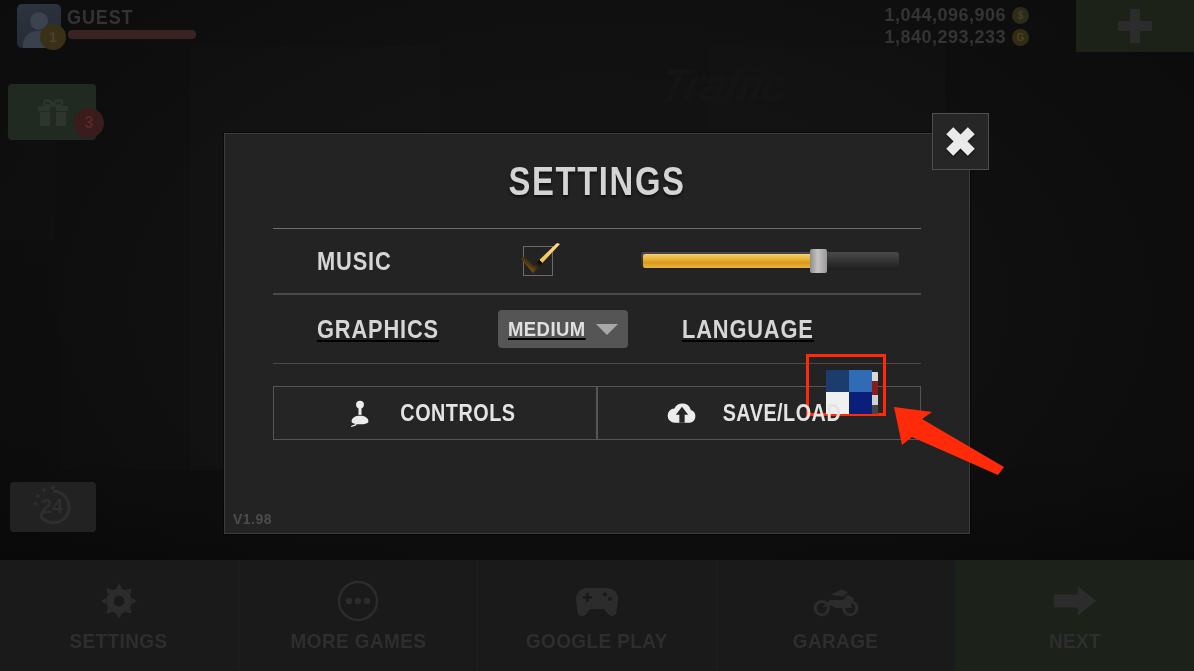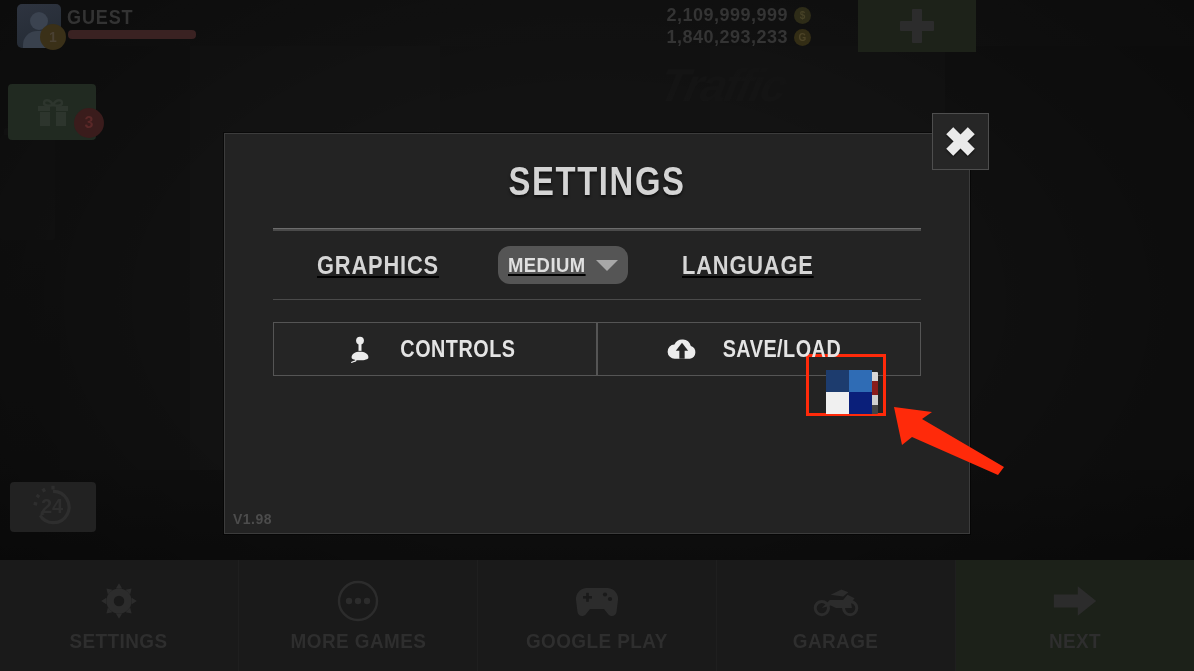--- a/index.html
+++ b/index.html
@@ -37,21 +37,21 @@
     background:#2d2d2d; border-radius:3px; }
 
   .game-logo {
     position:absolute; left:660px; top:58px; width:320px; height:58px;
     color:#2b2b2b; font-size:46px; font-weight:bold; font-style:italic;
     letter-spacing:-2px; font-family:"Liberation Sans", sans-serif;
     transform: skewX(-12deg); opacity:.9; white-space:nowrap; overflow:hidden;
   }
 
   
-  .hud-top { position:absolute; left:0; top:0; width:976px; height:52px; }
+  .hud-top { position:absolute; left:0; top:0; width:1194px; height:52px; }
   .avatar-box {
     position:absolute; left:17px; top:4px; width:44px; height:44px;
     background: linear-gradient(160deg,#2e3440,#232a33); border-radius:5px;
     overflow:hidden;
   }
   .avatar-head { position:absolute; left:13px; top:8px; width:18px; height:18px;
     background:#3b4350; border-radius:50%; }
   .avatar-body { position:absolute; left:6px; top:27px; width:32px; height:17px;
     background:#39414d; border-radius:14px 14px 0 0; }
   .guest-name {
@@ -132,21 +132,21 @@
 
   .slider { position:relative; width:258px; height:18px; margin-left:78px; }
   .slider-track { position:absolute; left:0; top:0; width:100%; height:18px;
     background:linear-gradient(180deg,#4a4a4a,#1d1d1d); border-radius:3px; }
   .slider-fill { position:absolute; left:2px; top:2px; height:14px; border-radius:2px;
     background:linear-gradient(180deg,#f3cf72 0%, #e8ab2b 45%, #d99a1e 60%, #e8b43d 100%); }
   .slider-knob { position:absolute; top:-3px; width:17px; height:24px; border-radius:2px;
     background:linear-gradient(90deg,#8d8d8d,#c4c4c4 45%,#9a9a9a); }
 
   .graphics-row { display:flex; align-items:center; height:68px; padding:0 0 0 92px;text-decoration:underline; }
-  .dropdown { margin-left:36px; width:130px; height:38px; border-radius:12px;
+  .dropdown { margin-left:36px; width:130px; height:38px; border-radius:4px;
     background:#555; display:flex; align-items:center; padding:0 10px;
     justify-content:space-between; }
   .dd-text { color:#e0e0e0; font-size:21px; font-weight:bold; letter-spacing:.5px;
     transform:scaleX(.88); transform-origin:left center; }
   .dd-arrow { width:0; height:0; border-left:11px solid transparent;
     border-right:11px solid transparent; border-top:11px solid #a8a8a8; }
   .lang-label { margin-left:54px; color:#d6d6d6; font-size:26px; font-weight:bold;
     letter-spacing:1px; transform:scaleX(.84); transform-origin:left center; }
 
   .lang-btn { position:absolute; left:595px; top:232px; width:72px; height:54px; }
@@ -206,21 +206,21 @@
       <div class="avatar-body"></div>
     </div>
     <div class="guest-name">GUEST</div>
     <div class="xp-bar">
       <div class="xp-fill" style="width:100%"></div>
     </div>
     <div class="lvl-badge">1</div>
 
     <div class="cur-block">
       <div class="cur-row">
-        <span class="cur-val">2,109,999,999</span>
+        <span class="cur-val">1,044,096,906</span>
         <span class="coin coin-cash">$</span>
       </div>
       <div class="cur-row">
         <span class="cur-val">1,840,293,233</span>
         <span class="coin coin-gold">G</span>
       </div>
     </div>
 
     <div class="plus-btn">
       <div class="plus-glyph"></div>
@@ -308,20 +308,42 @@
       </div>
       <div class="nav-label">NEXT</div>
     </div>
   </div>
 
   <div class="dialog">
 
     <div class="dlg-title">SETTINGS</div>
     <div class="dlg-rule"></div>
 
+    <div class="setting-row">
+      <div class="set-label">MUSIC</div>
+      <div class="check">
+        <div class="check-box"></div>
+        <svg class="check-mark" viewBox="0 0 46 38">
+          <defs>
+            <linearGradient id="gchk" x1="0" y1="1" x2="1" y2="0">
+              <stop offset="0%" stop-color="#b8812a"></stop>
+              <stop offset="45%" stop-color="#f2c martin"></stop>
+              <stop offset="45%" stop-color="#f0c152"></stop>
+              <stop offset="100%" stop-color="#fbe08f"></stop>
+            </linearGradient>
+          </defs>
+          <path d="M4 17 L16 31 L43 2 L40 1 L16 24 L8 14 Z" fill="url(#gchk)"></path>
+        </svg>
+      </div>
+      <div class="slider">
+        <div class="slider-track"></div>
+        <div class="slider-fill" style="width: 175px;"></div>
+        <div class="slider-knob" style="left: 169px;"></div>
+      </div>
+    </div>
     <div class="rule-sub"></div>
 
     <div class="rule-sub"></div>
 
     <div class="graphics-row">
       <div class="set-label" style="width:auto">GRAPHICS</div>
       <div class="dropdown">
         <span class="dd-text">MEDIUM</span>
         <span class="dd-arrow"></span>
       </div>

